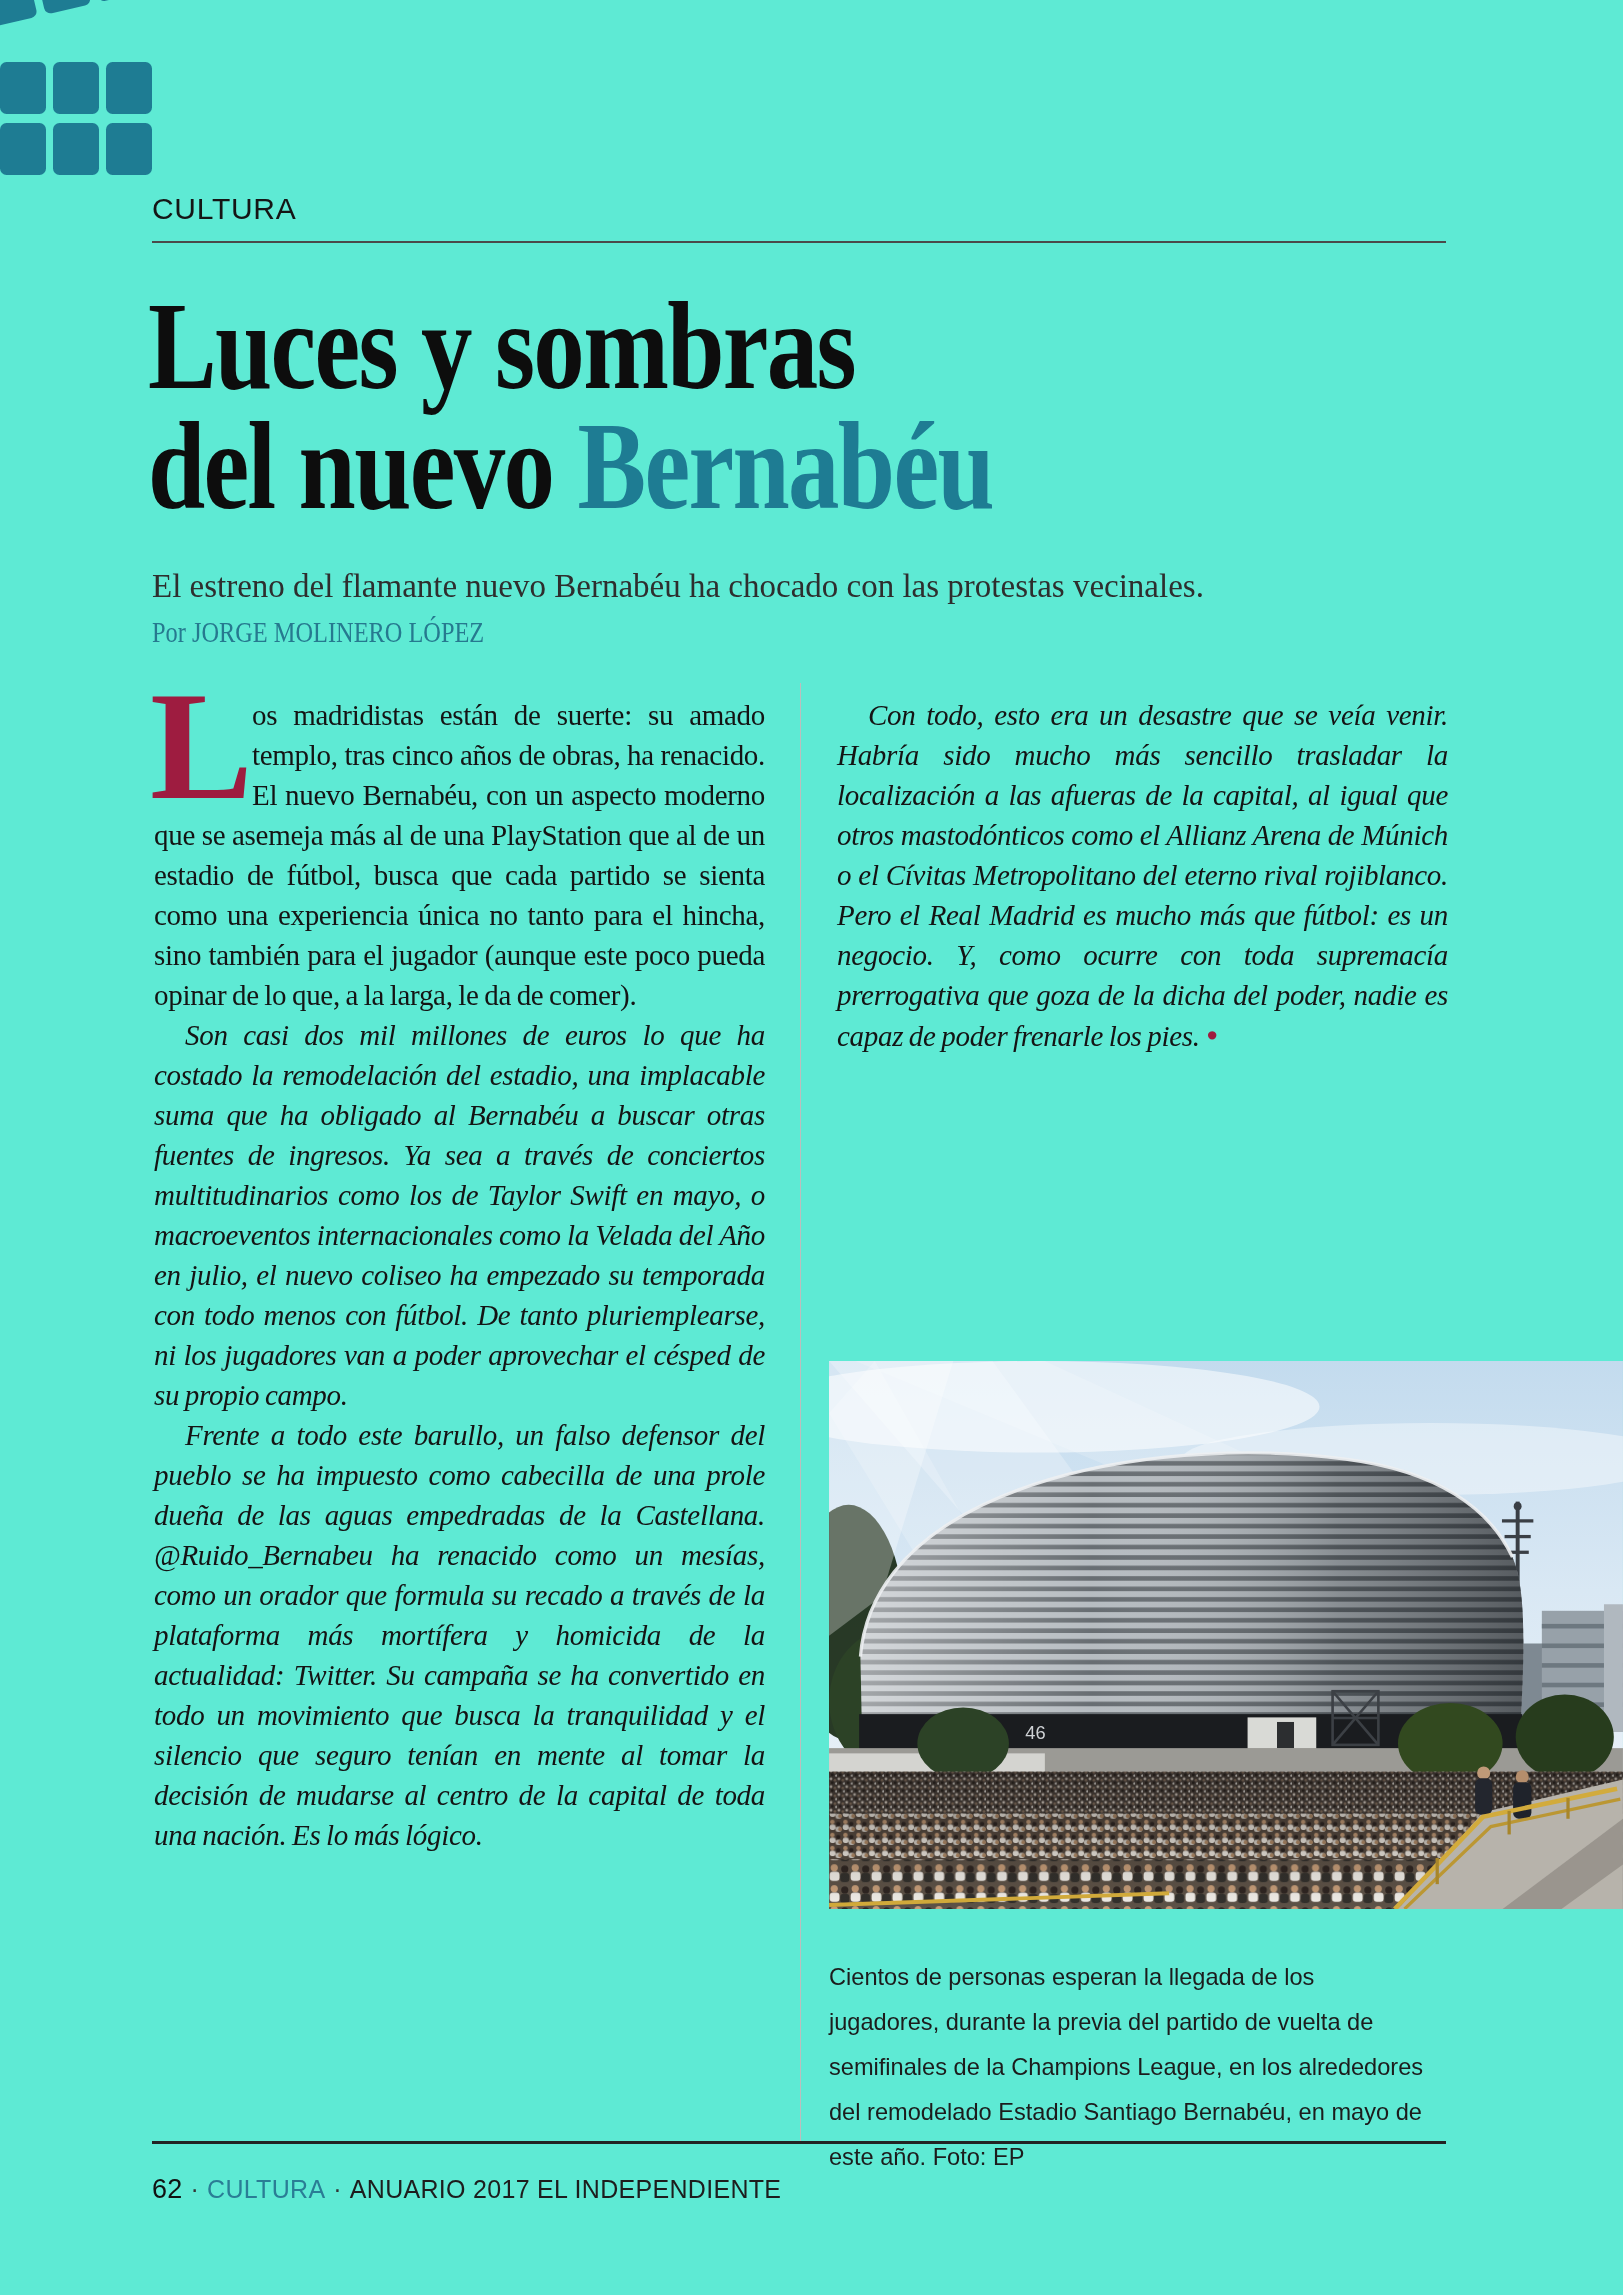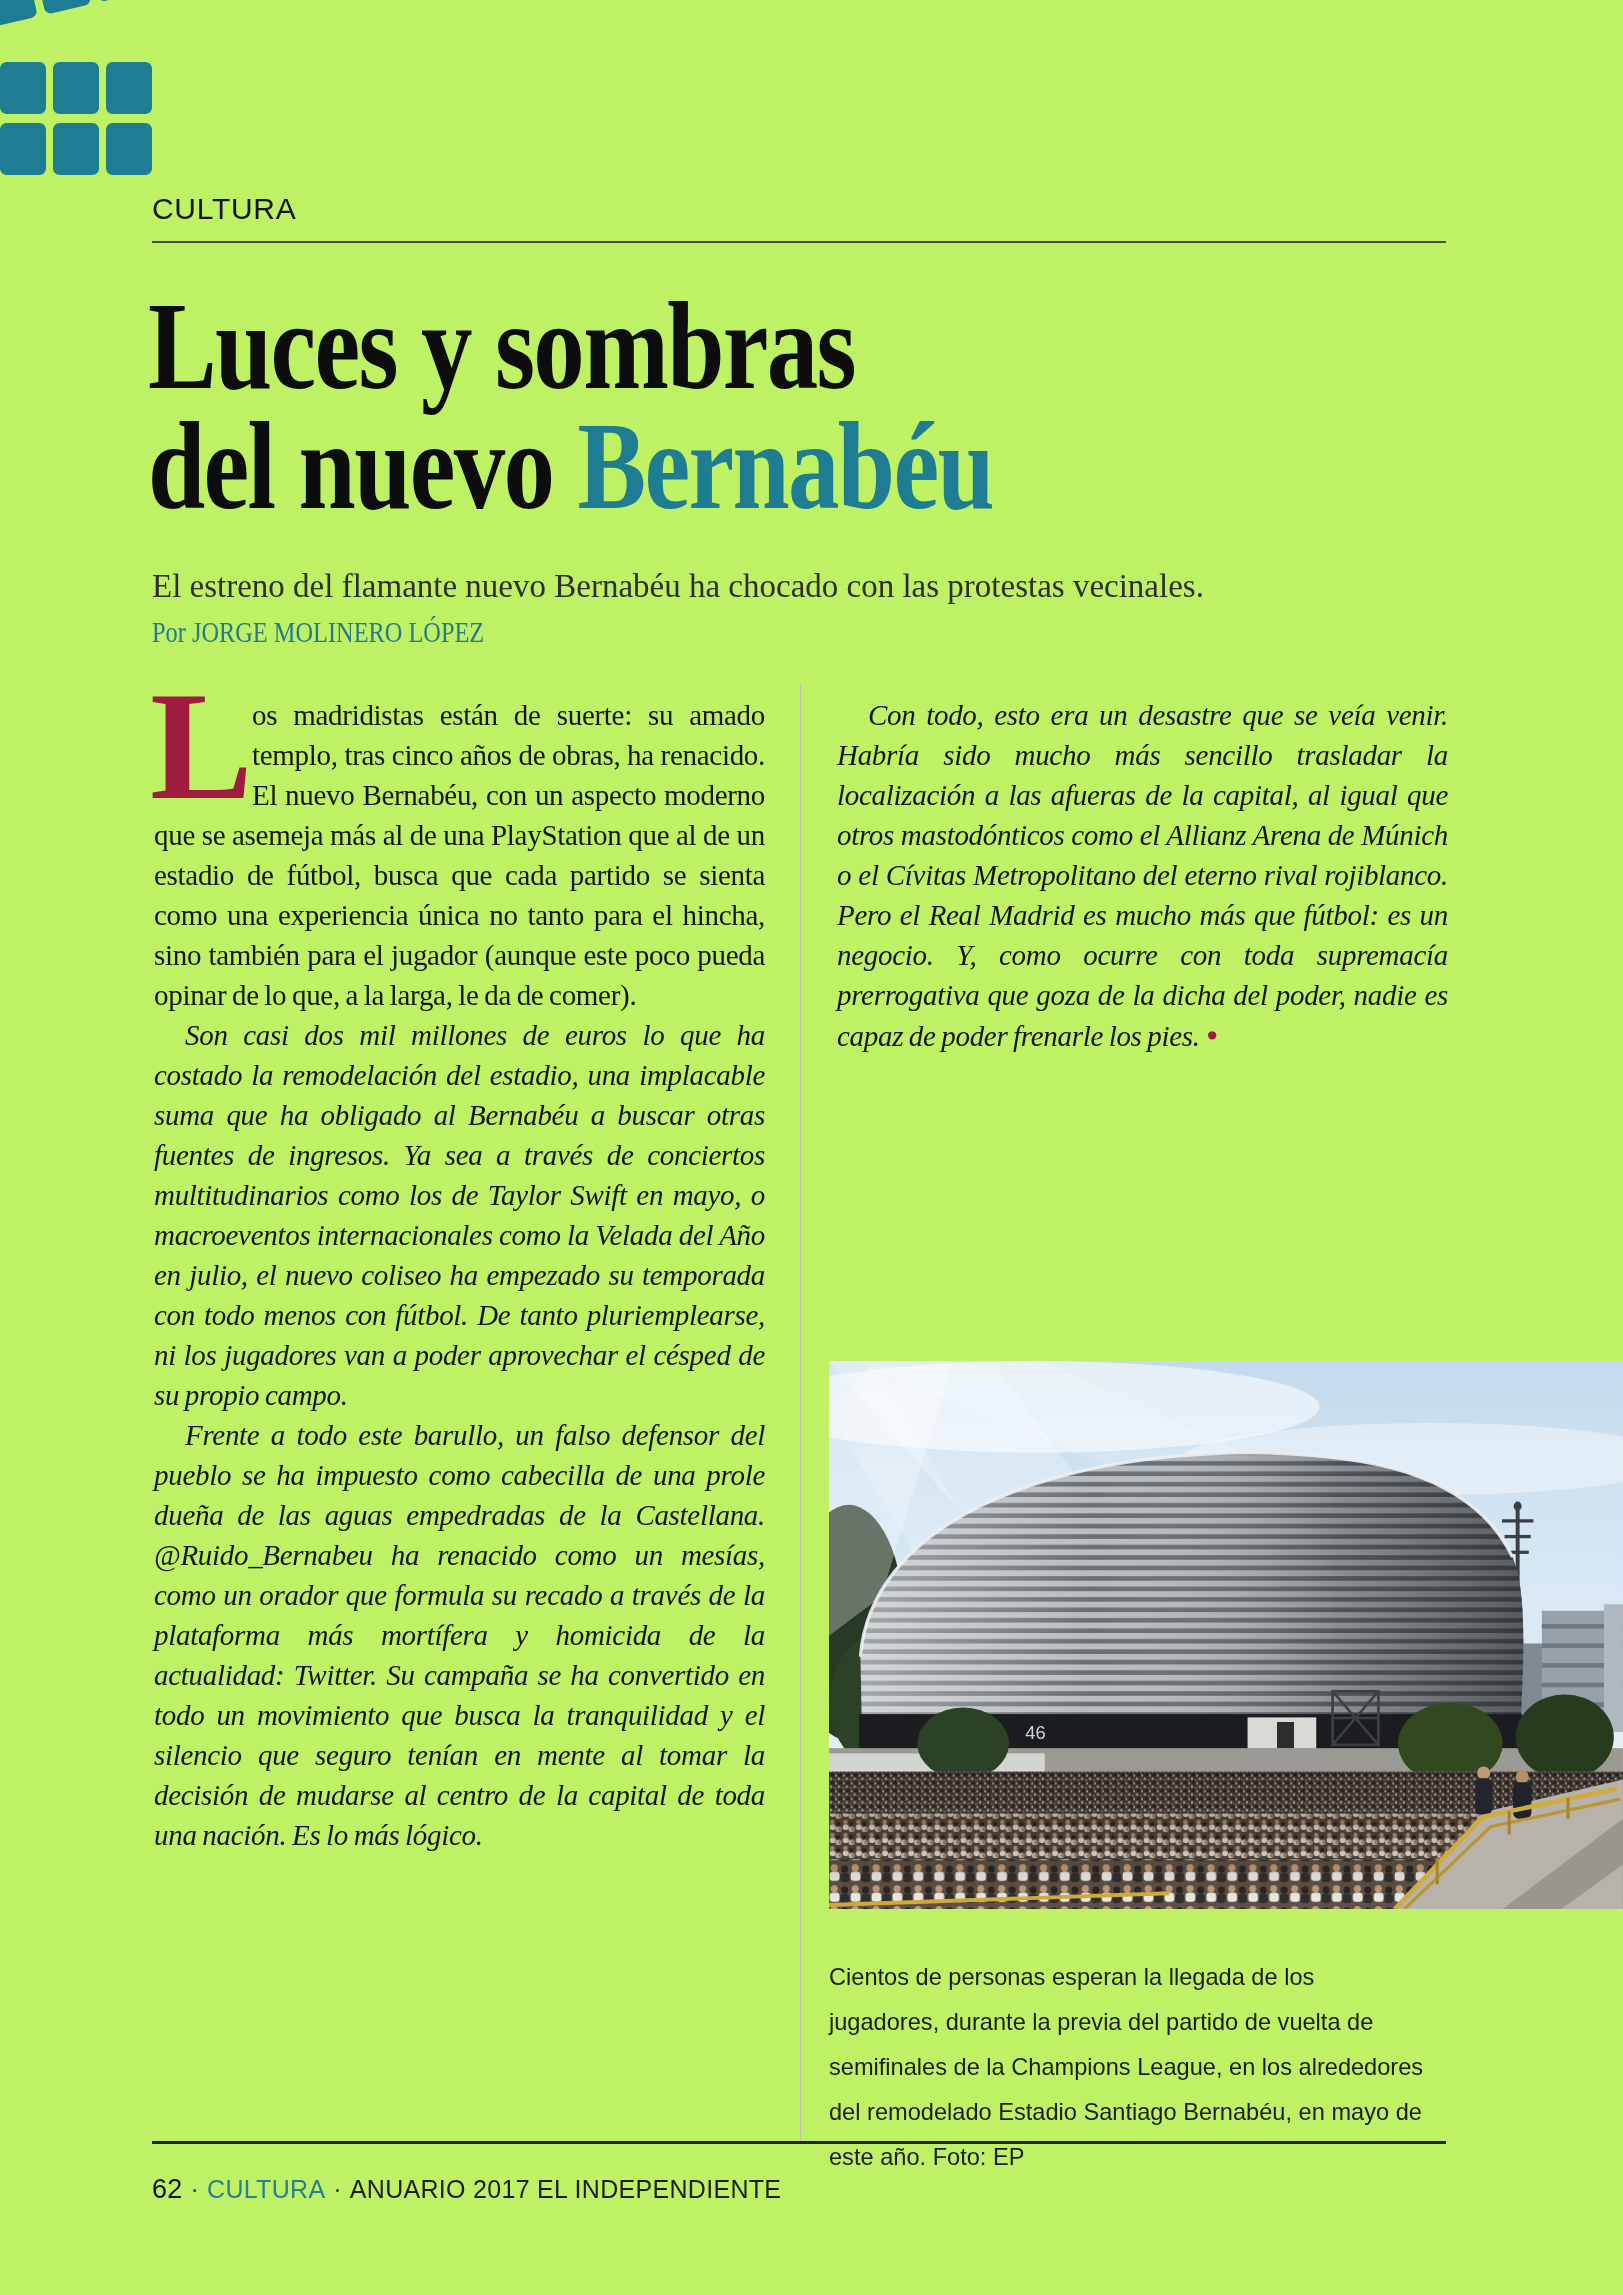--- a/index.html
+++ b/index.html
@@ -1,16 +1,16 @@
 <!DOCTYPE html>
 <html lang="es" style="font-size:10.5px"><head>
 <meta charset="utf-8">
 <style>
   html,body{margin:0;padding:0;background:#e9e9e9;}
-  .page{position:relative;width:1623px;height:2295px;background:#bef264;overflow:hidden;
+  .page{position:relative;width:1623px;height:2295px;background:#5eead4;overflow:hidden;
         font-family:"Liberation Serif",serif;}
   
   .logo{position:absolute;left:0;top:0;width:196px;height:196px;}
   .logo-row-tilted{position:absolute;left:-7.9px;top:-19.6px;display:flex;gap:7.9px;
         transform:rotate(-13deg);transform-origin:left bottom;}
   .logo-grid{position:absolute;left:0;top:62px;display:flex;flex-direction:column;gap:9.2px;}
   .logo-grid .r{display:flex;gap:7.2px;}
   .sq{width:46px;height:52px;border-radius:6.5px;background:#1e7c93;}
   .logo-row-tilted .sq{width:47px;height:47px;}
   

